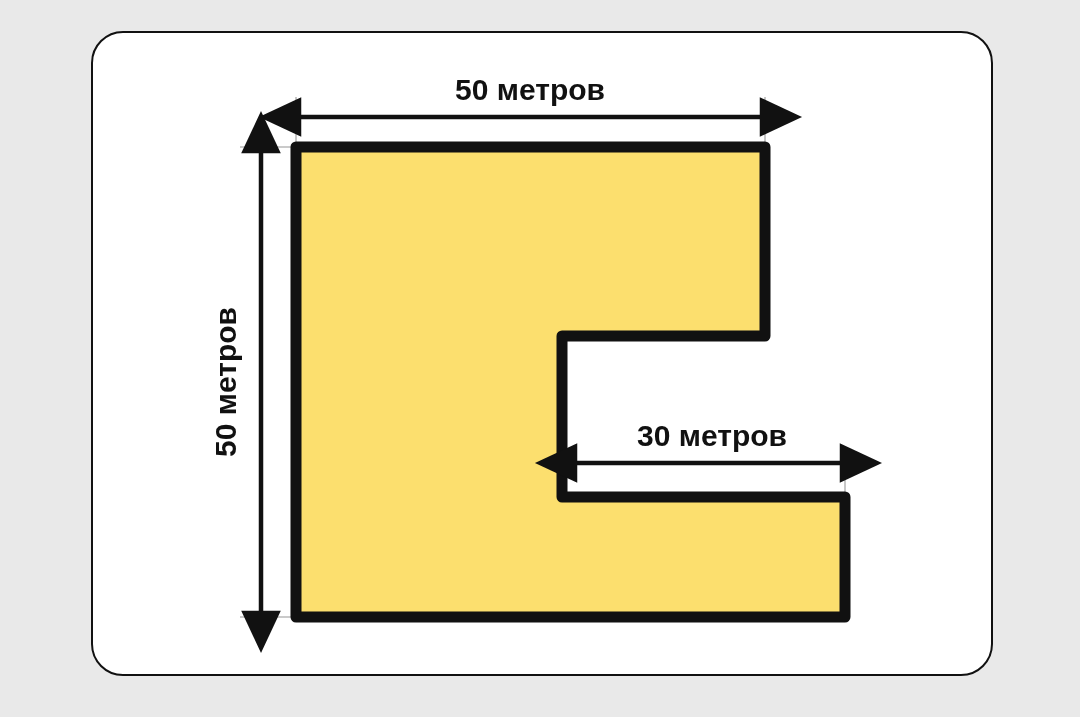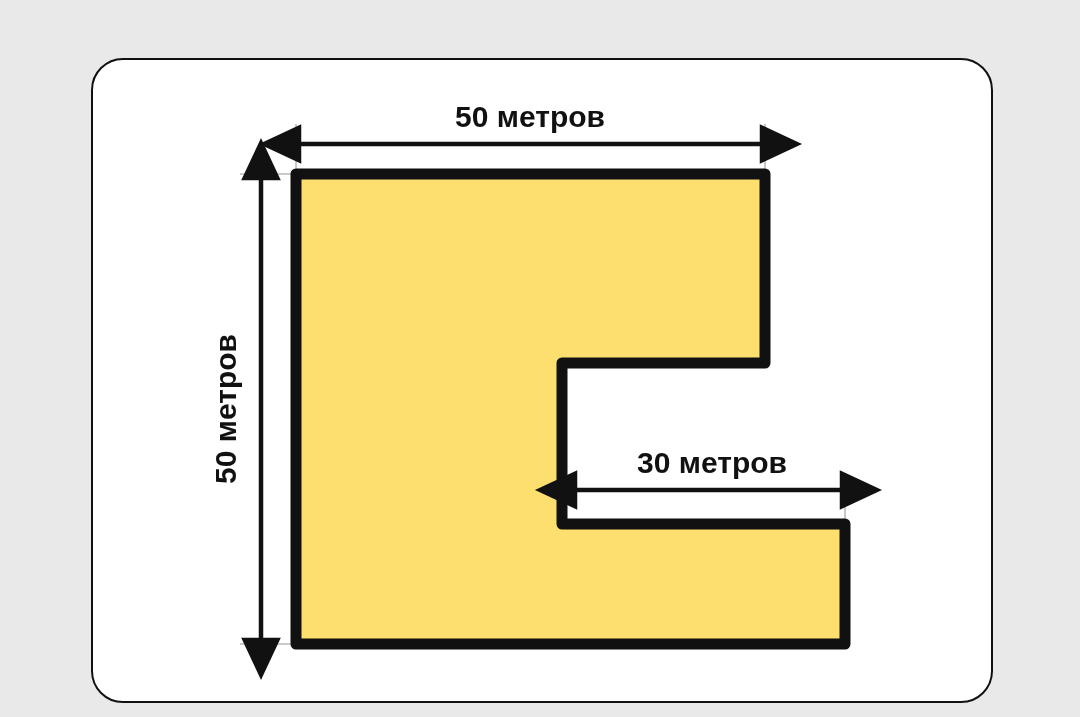--- a/index.html
+++ b/index.html
@@ -11,21 +11,20 @@
     width: 1080px;
     height: 717px;
     background: #e9e9e9;
     font-family: "Liberation Sans", sans-serif;
     overflow: hidden;
   }
   #page {
     position: relative;
     width: 1080px;
     height: 663px;
-    margin-top: 27px;
   }
   #card {
     position: absolute;
     left: 91px;
     top: 31px;
     width: 902px;
     height: 645px;
     background: #ffffff;
     border: 2.5px solid #111111;
     border-radius: 32px;

